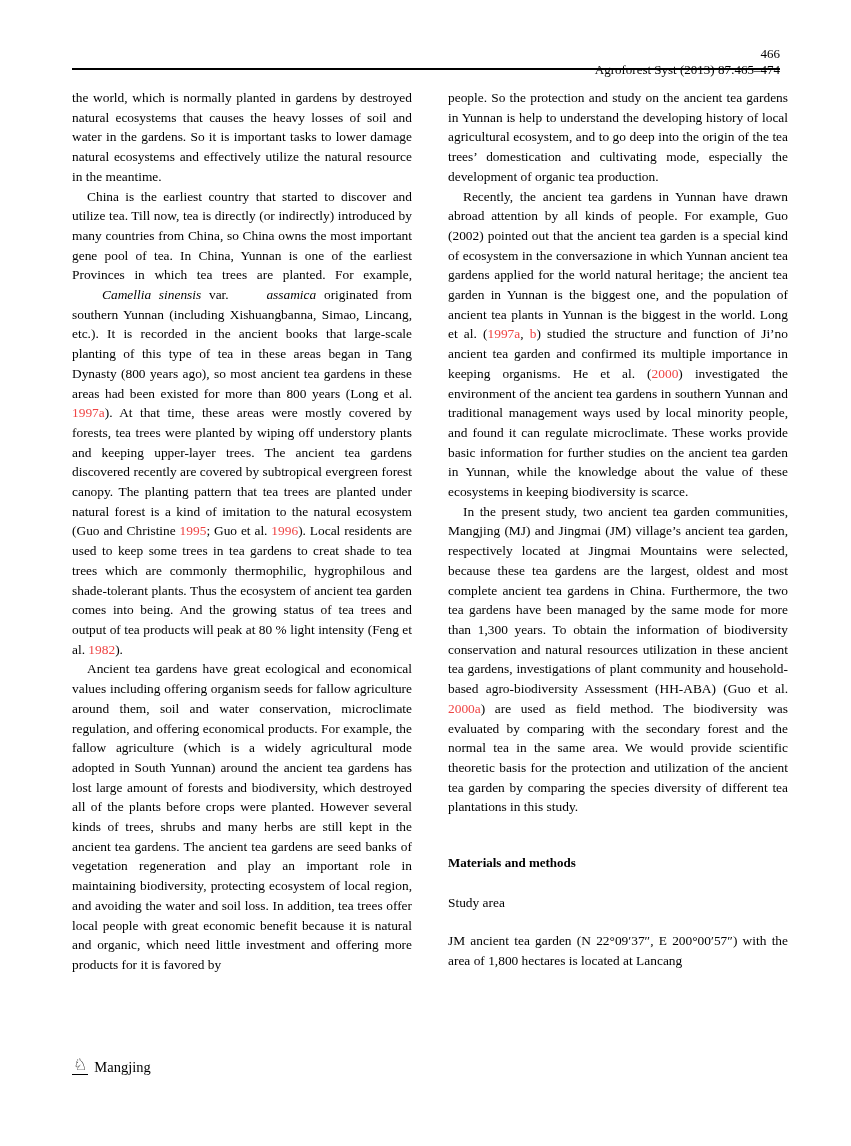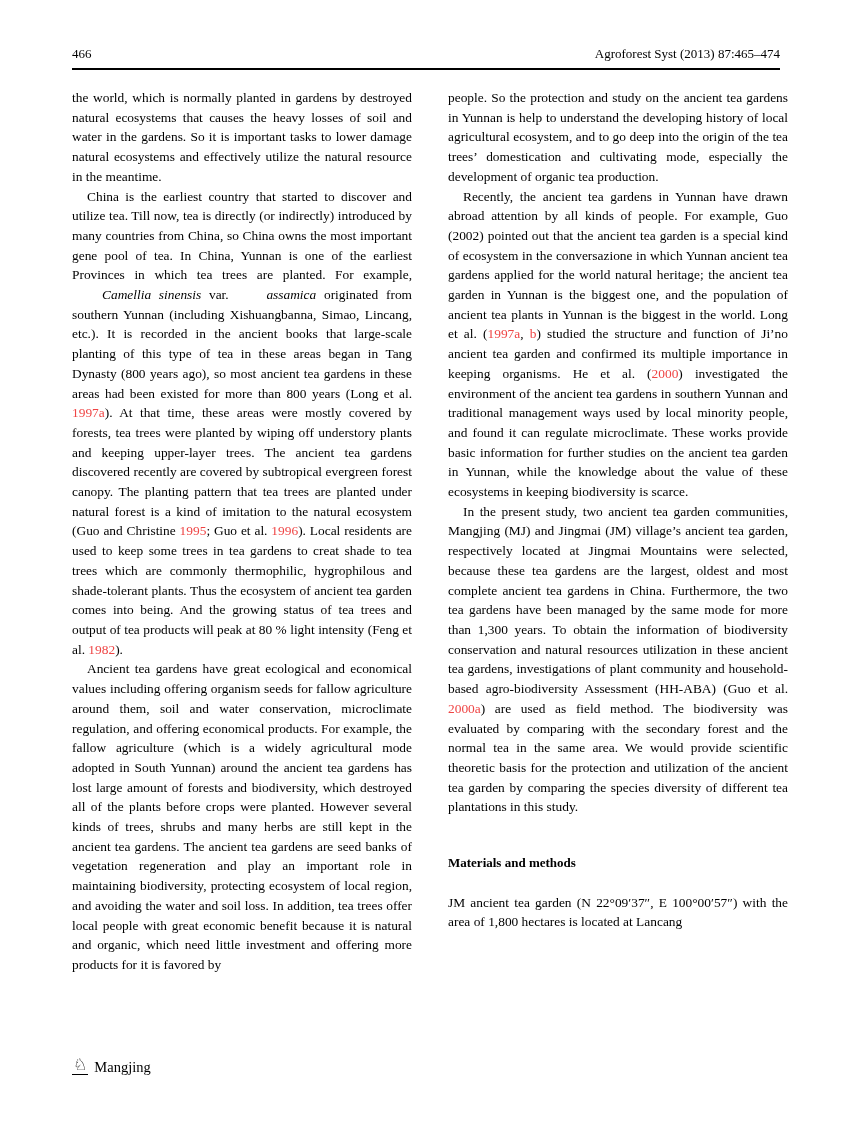--- a/index.html
+++ b/index.html
@@ -8,20 +8,21 @@
     background:#ffffff;
     position:relative;
     font-family:"Liberation Serif", serif;
     color:#000;
     overflow:hidden;
   }
   .page-header {
     position:absolute; left:72px; right:71px; top:46px;
     display:flex; justify-content:space-between; align-items:flex-end;
     font-size:13px;
+    flex-direction:column;
   }
   .header-rule {
     position:absolute; left:72px; right:71px; top:68px;
     height:2px; background:#000;
   }
   .content {
     position:absolute; left:72px; top:88px;
     display:flex; gap:36px;
   }
   .col {
@@ -70,20 +71,21 @@
   <div class="col">
       <p class="para"><span class="seg-plain">the world, which is normally planted in gardens by destroyed natural ecosystems that causes the heavy losses of soil and water in the gardens. So it is important tasks to lower damage natural ecosystems and effectively utilize the natural resource in the meantime.</span></p>
       <p class="para indent"><span class="seg-plain">China is the earliest country that started to discover and utilize tea. Till now, tea is directly (or indirectly) introduced by many countries from China, so China owns the most important gene pool of tea. In China, Yunnan is one of the earliest Provinces in which tea trees are planted. For example, </span><span class="seg-italic">Camellia sinensis</span><span class="seg-plain"> var. </span><span class="seg-italic">assamica</span><span class="seg-plain"> originated from southern Yunnan (including Xishuangbanna, Simao, Lincang, etc.). It is recorded in the ancient books that large-scale planting of this type of tea in these areas began in Tang Dynasty (800 years ago), so most ancient tea gardens in these areas had been existed for more than 800 years (Long et al. </span><span class="seg-link">1997a</span><span class="seg-plain">). At that time, these areas were mostly covered by forests, tea trees were planted by wiping off understory plants and keeping upper-layer trees. The ancient tea gardens discovered recently are covered by subtropical evergreen forest canopy. The planting pattern that tea trees are planted under natural forest is a kind of imitation to the natural ecosystem (Guo and Christine </span><span class="seg-link">1995</span><span class="seg-plain">; Guo et al. </span><span class="seg-link">1996</span><span class="seg-plain">). Local residents are used to keep some trees in tea gardens to creat shade to tea trees which are commonly thermophilic, hygrophilous and shade-tolerant plants. Thus the ecosystem of ancient tea garden comes into being. And the growing status of tea trees and output of tea products will peak at 80 % light intensity (Feng et al. </span><span class="seg-link">1982</span><span class="seg-plain">).</span></p>
       <p class="para indent"><span class="seg-plain">Ancient tea gardens have great ecological and economical values including offering organism seeds for fallow agriculture around them, soil and water conservation, microclimate regulation, and offering economical products. For example, the fallow agriculture (which is a widely agricultural mode adopted in South Yunnan) around the ancient tea gardens has lost large amount of forests and biodiversity, which destroyed all of the plants before crops were planted. However several kinds of trees, shrubs and many herbs are still kept in the ancient tea gardens. The ancient tea gardens are seed banks of vegetation regeneration and play an important role in maintaining biodiversity, protecting ecosystem of local region, and avoiding the water and soil loss. In addition, tea trees offer local people with great economic benefit because it is natural and organic, which need little investment and offering more products for it is favored by</span></p>
     </div>
   <div class="col">
       <p class="para"><span class="seg-plain">people. So the protection and study on the ancient tea gardens in Yunnan is help to understand the developing history of local agricultural ecosystem, and to go deep into the origin of the tea trees’ domestication and cultivating mode, especially the development of organic tea production.</span></p>
       <p class="para indent"><span class="seg-plain">Recently, the ancient tea gardens in Yunnan have drawn abroad attention by all kinds of people. For example, Guo (2002) pointed out that the ancient tea garden is a special kind of ecosystem in the conversazione in which Yunnan ancient tea gardens applied for the world natural heritage; the ancient tea garden in Yunnan is the biggest one, and the population of ancient tea plants in Yunnan is the biggest in the world. Long et al. (</span><span class="seg-link">1997a</span><span class="seg-plain">, </span><span class="seg-link">b</span><span class="seg-plain">) studied the structure and function of Ji’no ancient tea garden and confirmed its multiple importance in keeping organisms. He et al. (</span><span class="seg-link">2000</span><span class="seg-plain">) investigated the environment of the ancient tea gardens in southern Yunnan and traditional management ways used by local minority people, and found it can regulate microclimate. These works provide basic information for further studies on the ancient tea garden in Yunnan, while the knowledge about the value of these ecosystems in keeping biodiversity is scarce.</span></p>
       <p class="para indent"><span class="seg-plain">In the present study, two ancient tea garden communities, Mangjing (MJ) and Jingmai (JM) village’s ancient tea garden, respectively located at Jingmai Mountains were selected, because these tea gardens are the largest, oldest and most complete ancient tea gardens in China. Furthermore, the two tea gardens have been managed by the same mode for more than 1,300 years. To obtain the information of biodiversity conservation and natural resources utilization in these ancient tea gardens, investigations of plant community and household-based agro-biodiversity Assessment (HH-ABA) (Guo et al. </span><span class="seg-link">2000a</span><span class="seg-plain">) are used as field method. The biodiversity was evaluated by comparing with the secondary forest and the normal tea in the same area. We would provide scientific theoretic basis for the protection and utilization of the ancient tea garden by comparing the species diversity of different tea plantations in this study.</span></p>
       <h2 class="section-heading">Materials and methods</h2>
-      <p class="para"><span class="seg-plain">JM ancient tea garden (N 22°09′37″, E 100°00′57″) with the area of 1,800 hectares is located at Lancang</span></p>
+      <h3 class="subsection-heading">Study area</h3>
+      <p class="para"><span class="seg-plain">JM ancient tea garden (N 22°09′37″, E 200°00′57″) with the area of 1,800 hectares is located at Lancang</span></p>
     </div>
 </div>
 
 <div class="page-footer">
   <span class="springer-mark">♘</span>
   <span>Mangjing</span>
 </div>
 
 </body></html>

